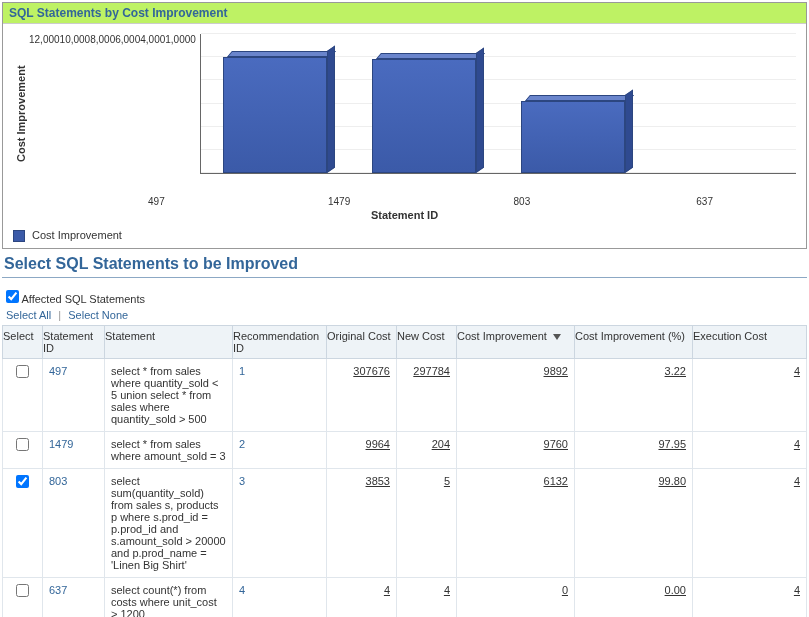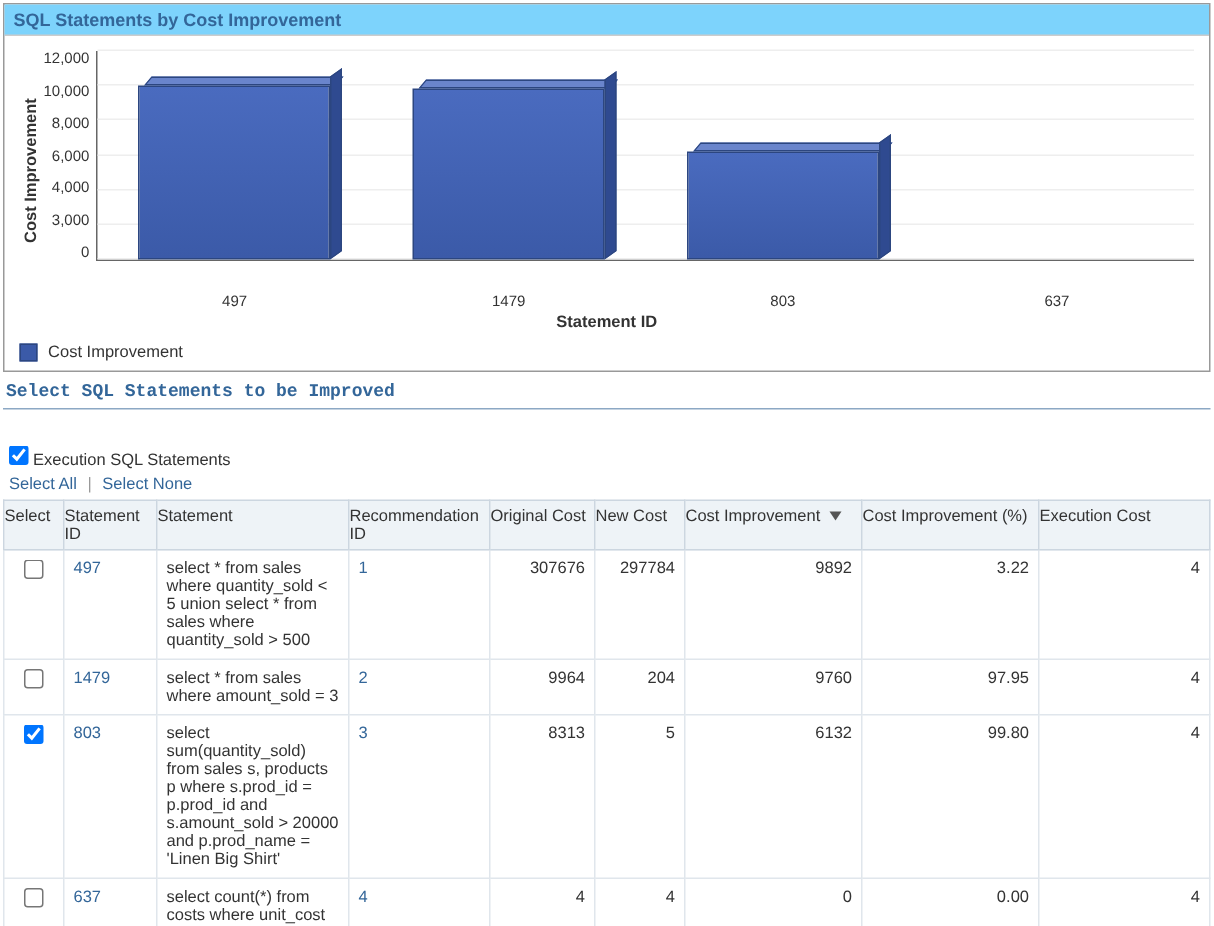--- a/index.html
+++ b/index.html
@@ -9,21 +9,21 @@
     font-size: 11px;
     background: #fff;
     color: #333;
     width: 809px;
   }
   .panel {
     border: 1px solid #999;
     margin: 2px;
   }
   .panel-title {
-    background: #7dd3fc;
+    background: #bef264;
     color: #336699;
     font-weight: bold;
     font-size: 12px;
     padding: 3px 6px;
     border-bottom: 1px solid #ccc;
   }
   .chart-area {
     padding: 10px 10px 4px 10px;
     position: relative;
   }
@@ -34,21 +34,21 @@
   .ylabel {
     writing-mode: vertical-rl;
     transform: rotate(180deg);
     text-align: center;
     font-weight: bold;
     font-size: 11px;
     padding: 0 2px;
   }
   .yaxis {
     display: flex;
-    flex-direction: column;
+    flex-direction: row;
     justify-content: space-between;
     text-align: right;
     padding-right: 4px;
     height: 140px;
     font-size: 10px;
   }
   .plot {
     flex: 1;
     position: relative;
     height: 140px;
@@ -130,25 +130,24 @@
     border: 1px solid #2c4680;
     vertical-align: middle;
     margin-right: 4px;
   }
   .section {
     margin: 2px;
   }
   .section-title {
     color: #336699;
     font-weight: bold;
-    font-size: 12px;
+    font-size: 16px;
     padding: 4px 2px;
     border-bottom: 1px solid #8ca8c4;
-    margin-bottom: 22px;
-    font-family: Liberation Mono, monospace;
+    margin-bottom: 10px;
   }
   .cb-row {
     padding: 2px 4px;
   }
   .btn {
     background: #eef3f7;
     border: 1px solid #8ca8c4;
     padding: 2px 8px;
     font-size: 11px;
     cursor: pointer;
@@ -173,21 +172,21 @@
     padding: 4px 0;
     font-size: 11px;
     vertical-align: top;
   }
   table.data td {
     border: 1px solid #e0e6ec;
     padding: 6px;
     vertical-align: top;
     font-size: 11px;
   }
-  .num { text-align: right; }
+  .num { text-align: right; text-decoration: underline; }
   .lnk { color: #336699; cursor: pointer; }
   .sort-ind {
     display: inline-block;
     width: 0; height: 0;
     border-left: 4px solid transparent;
     border-right: 4px solid transparent;
     border-top: 6px solid #555;
     margin-left: 3px;
     vertical-align: middle;
   }
@@ -200,21 +199,21 @@
   <div class="panel-title">SQL Statements by Cost Improvement</div>
   <div class="chart-area">
     <div class="chart-wrap">
       <div class="ylabel">Cost Improvement</div>
       <div class="yaxis" id="yaxis">
           <div>12,000</div>
           <div>10,000</div>
           <div>8,000</div>
           <div>6,000</div>
           <div>4,000</div>
-          <div>3,000</div>
+          <div>1,000</div>
           <div>0</div>
         </div>
       <div class="plot" id="plot">
           <div class="grid-line" style="bottom: 0%;"></div>
           <div class="grid-line" style="bottom: 16.6667%;"></div>
           <div class="grid-line" style="bottom: 33.3333%;"></div>
           <div class="grid-line" style="bottom: 50%;"></div>
           <div class="grid-line" style="bottom: 66.6667%;"></div>
           <div class="grid-line" style="bottom: 83.3333%;"></div>
           <div class="grid-line" style="bottom: 100%;"></div>
@@ -255,21 +254,21 @@
   <div class="legend">
     <span class="legend-swatch"></span>
     <span>Cost Improvement</span>
   </div>
 </div>
 
 <div class="section">
   <div class="section-title">Select SQL Statements to be Improved</div>
   <div class="cb-row">
     <input type="checkbox" id="affected-cb" checked="" style="">
-    <span>Execution SQL Statements</span>
+    <span>Affected SQL Statements</span>
   </div>
   <div class="link-row">
     <span class="lnk">Select All</span>
     <span class="sep">|</span>
     <span class="lnk">Select None</span>
   </div>
 
   <table class="data">
     <thead>
       <tr>
@@ -308,21 +307,21 @@
           <td class="num">204</td>
           <td class="num">9760</td>
           <td class="num">97.95</td>
           <td class="num">4</td>
         </tr>
         <tr>
           <td style="text-align: center;"><input type="checkbox" checked="" style=""></td>
           <td class="lnk">803</td>
           <td>select sum(quantity_sold) from sales s, products p where s.prod_id = p.prod_id and s.amount_sold &gt; 20000 and p.prod_name = 'Linen Big Shirt'</td>
           <td class="lnk">3</td>
-          <td class="num">8313</td>
+          <td class="num">3853</td>
           <td class="num">5</td>
           <td class="num">6132</td>
           <td class="num">99.80</td>
           <td class="num">4</td>
         </tr>
         <tr>
           <td style="text-align: center;"><input type="checkbox" style=""></td>
           <td class="lnk">637</td>
           <td>select count(*) from costs where unit_cost &gt; 1200</td>
           <td class="lnk">4</td>

